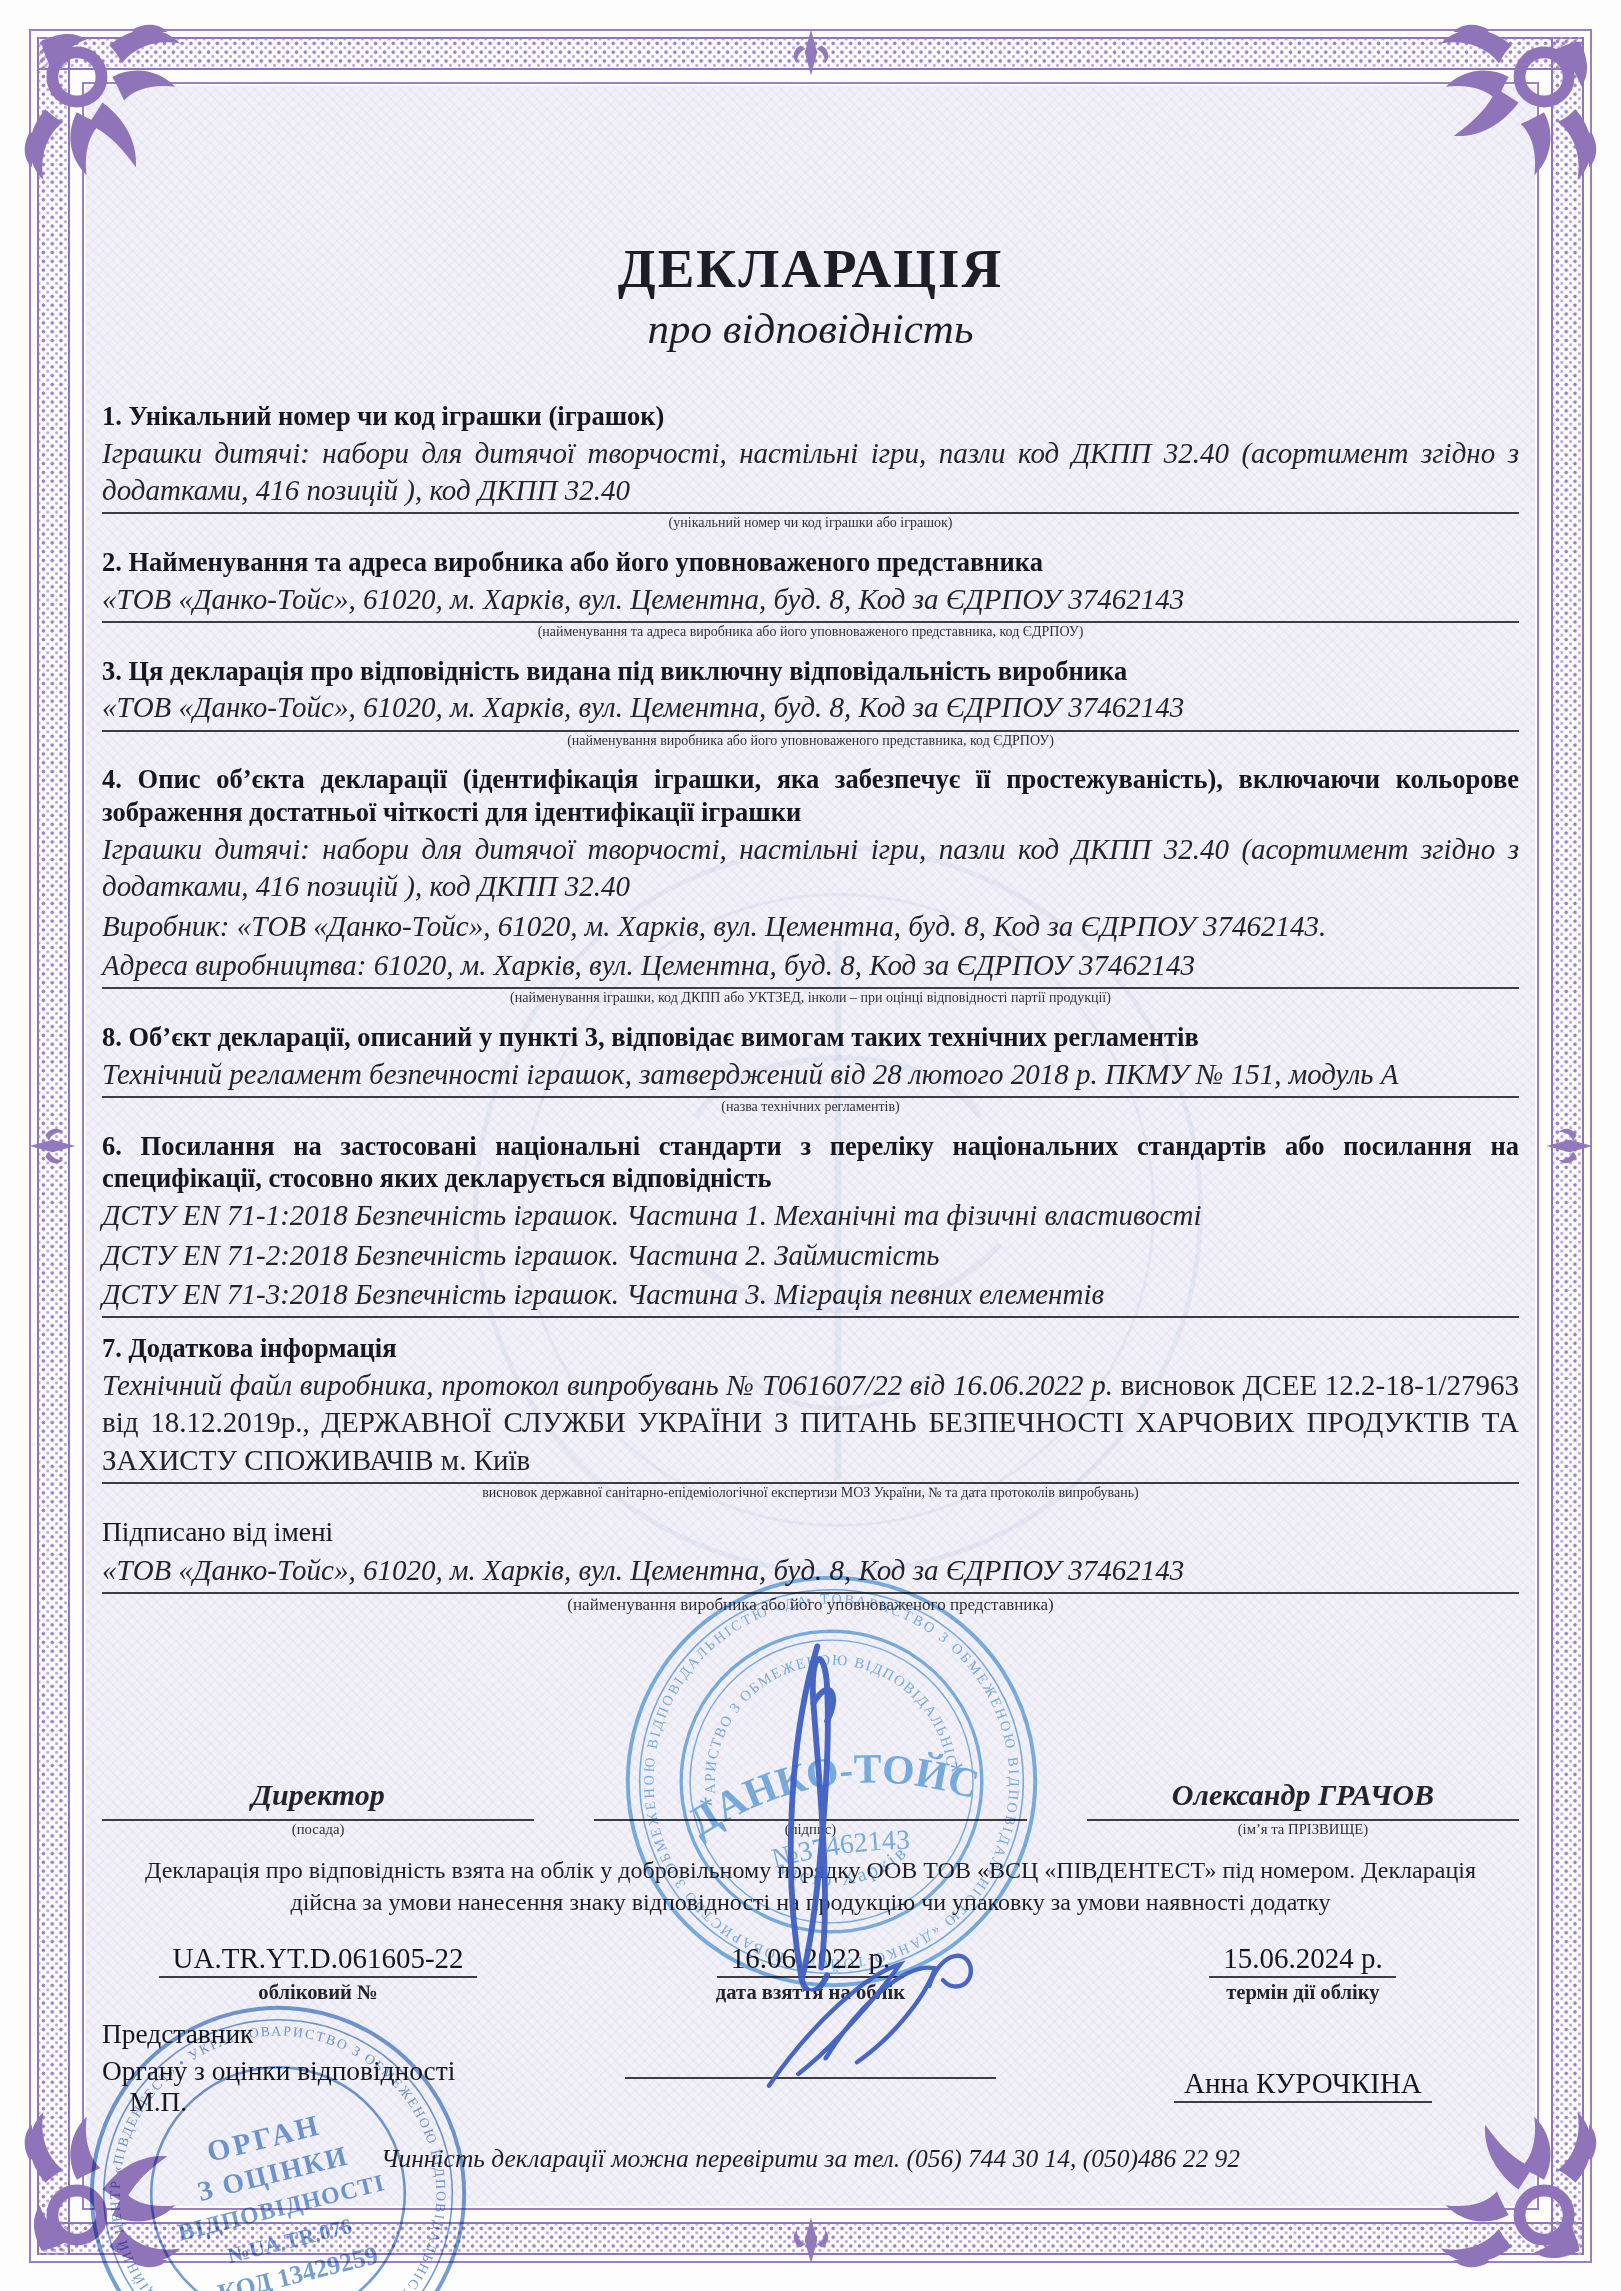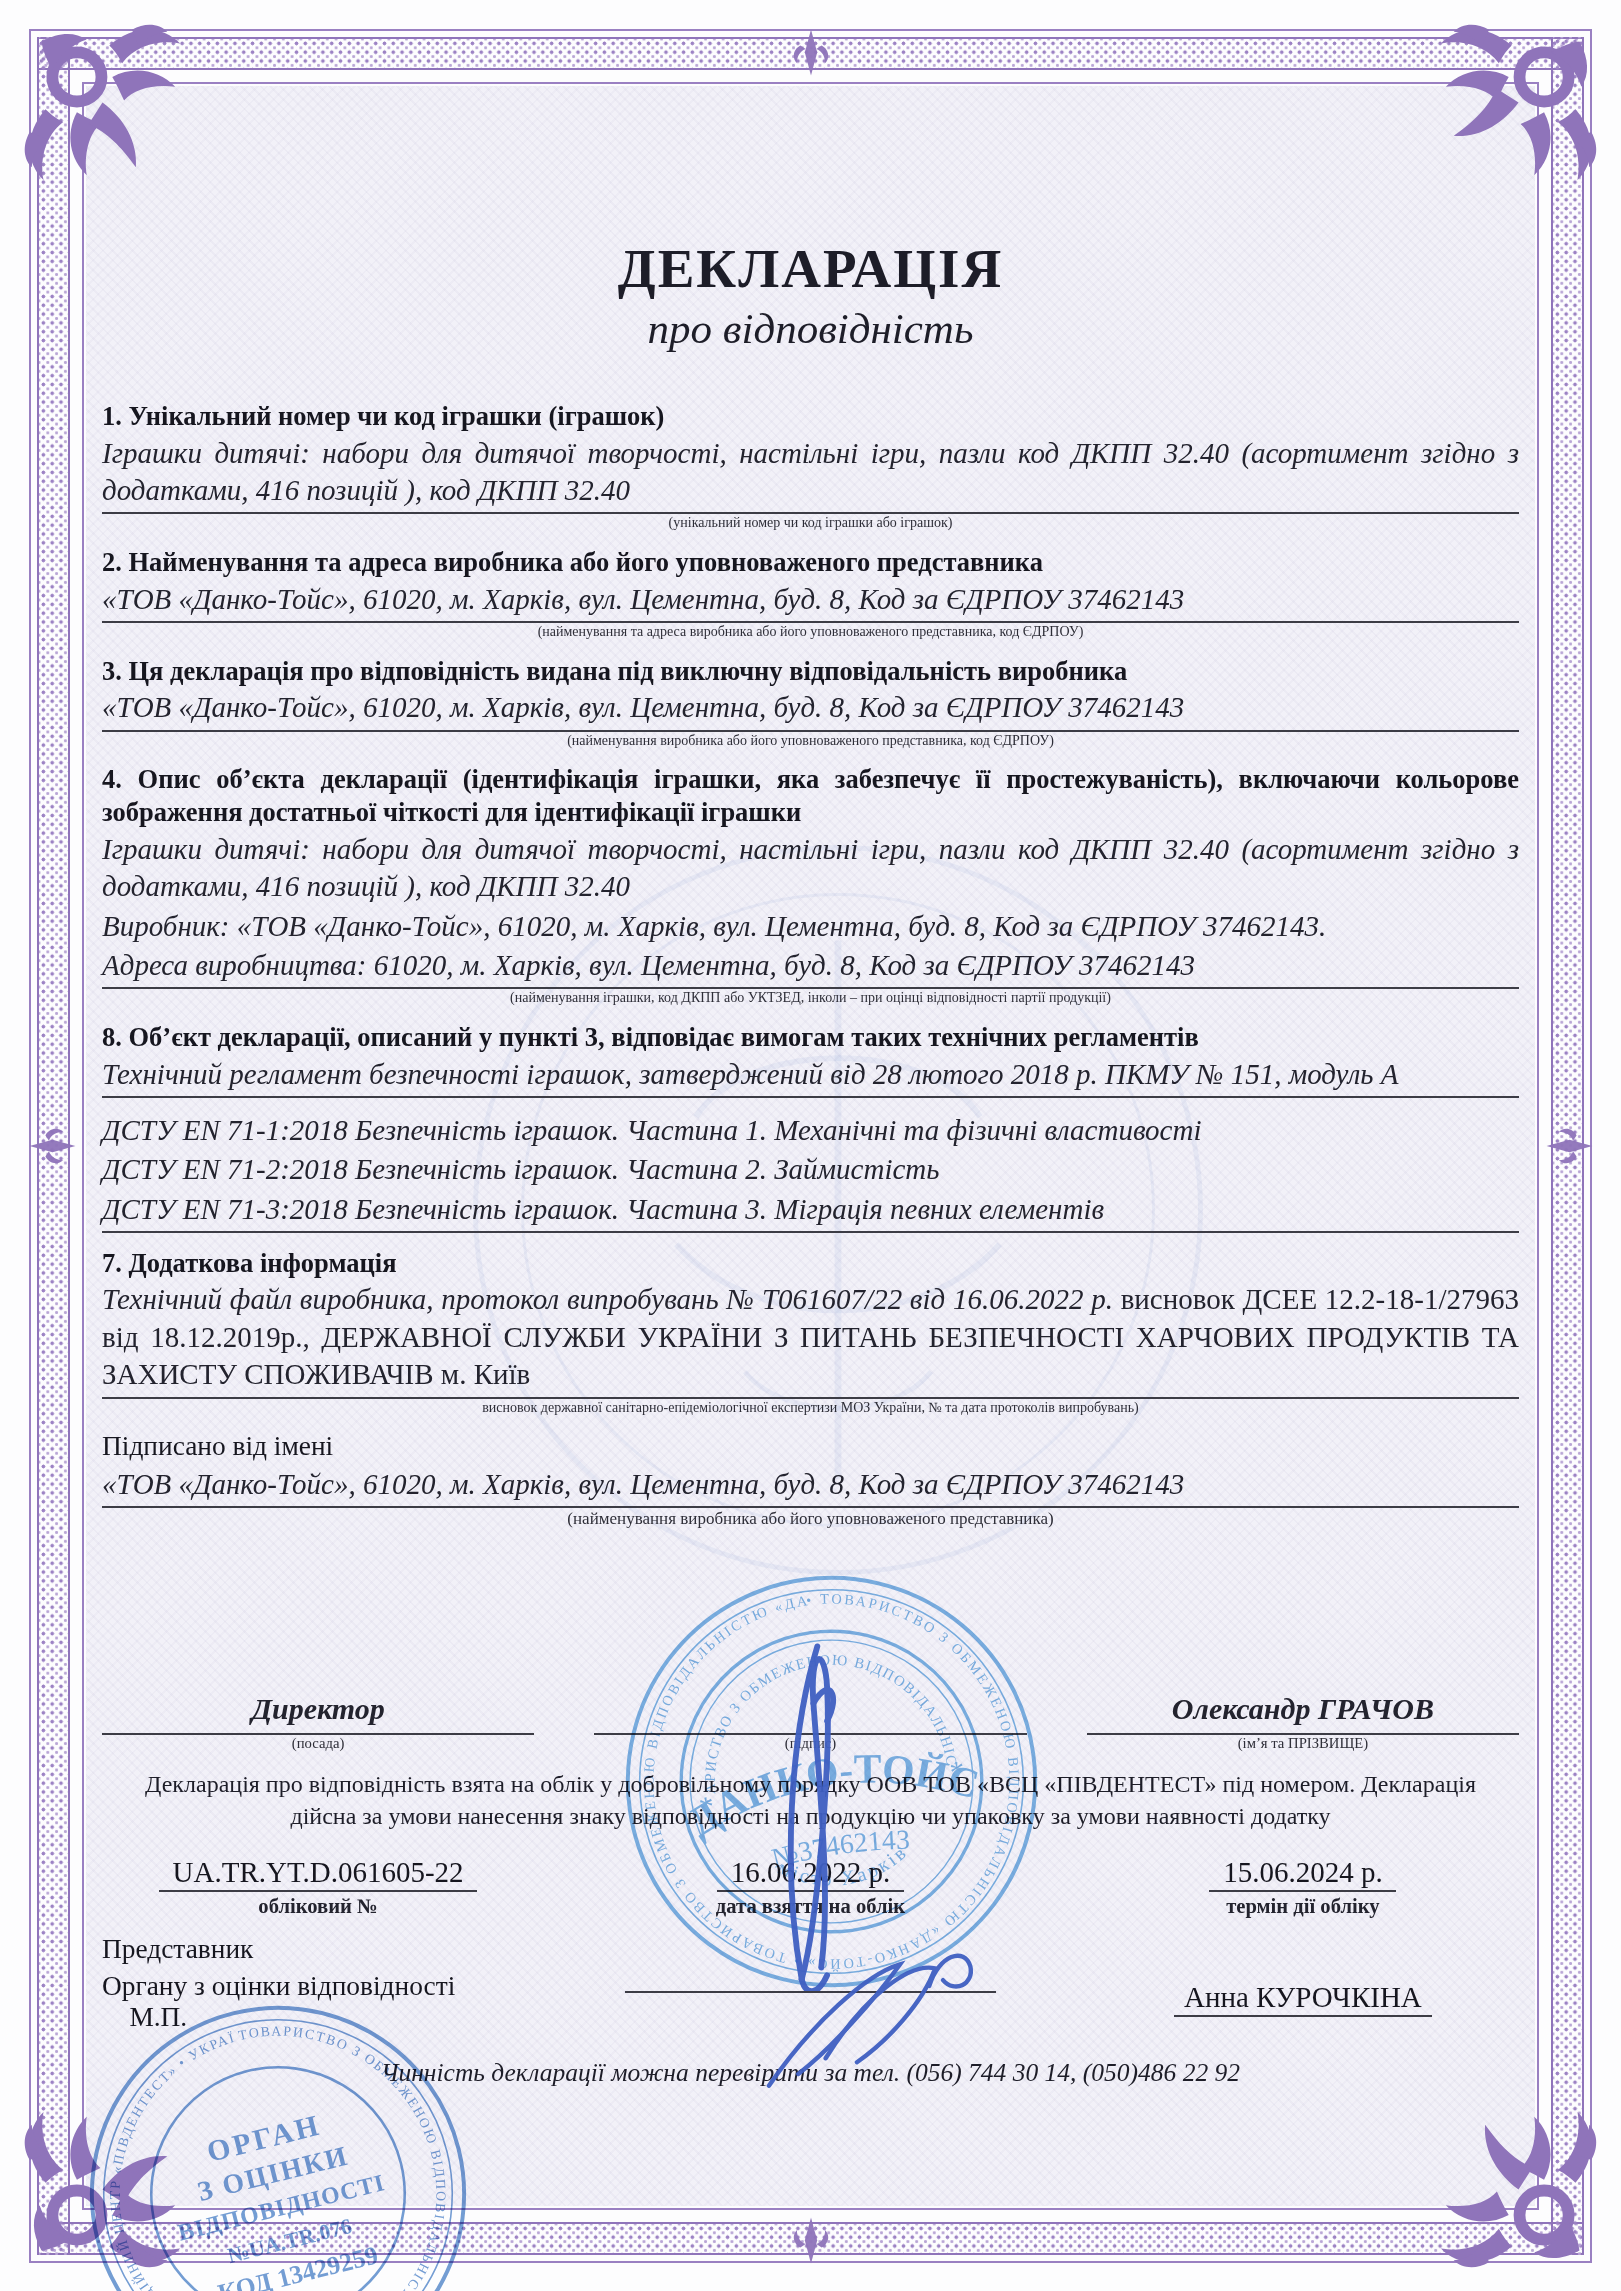--- a/index.html
+++ b/index.html
@@ -229,23 +229,25 @@
       <div class="sec-value">Виробник:  «ТОВ «Данко-Тойс», 61020,   м. Харків, вул. Цементна,  буд. 8,   Код за ЄДРПОУ 37462143.</div>
       <div class="sec-value">Адреса виробництва: 61020,   м. Харків, вул. Цементна,  буд. 8,   Код за ЄДРПОУ 37462143</div>
       <div class="sec-rule"></div>
       <div class="sec-caption">(найменування іграшки, код ДКПП або УКТЗЕД, інколи – при оцінці відповідності партії продукції)</div>
     </div>
 
     <div class="section">
       <div class="sec-heading">8. Об’єкт декларації, описаний у пункті 3, відповідає вимогам таких технічних регламентів</div>
       <div class="sec-value">Технічний регламент безпечності іграшок, затверджений від 28 лютого 2018 р. ПКМУ № 151,  модуль А</div>
       <div class="sec-rule"></div>
-    </div>
-
-    <div class="section">
+      <div class="sec-caption">(назва технічних регламентів)</div>
+    </div>
+
+    <div class="section">
+      <div class="sec-heading">6. Посилання на застосовані національні стандарти з переліку національних стандартів або посилання на специфікації, стосовно яких декларується відповідність</div>
       <div class="sec-value">ДСТУ EN 71-1:2018 Безпечність іграшок. Частина 1. Механічні та фізичні властивості</div>
       <div class="sec-value">ДСТУ EN 71-2:2018 Безпечність іграшок. Частина 2. Займистість</div>
       <div class="sec-value">ДСТУ EN 71-3:2018 Безпечність іграшок. Частина 3. Міграція певних елементів</div>
       <div class="sec-rule"></div>
     </div>
 
     <div class="section">
       <div class="sec-heading">7. Додаткова інформація</div>
       <div class="sec-value"><span>Технічний файл виробника, протокол випробувань № Т061607/22 від 16.06.2022 р. </span><span class="upright">висновок ДСЕЕ 12.2-18-1/27963 від 18.12.2019р.,  ДЕРЖАВНОЇ СЛУЖБИ УКРАЇНИ З ПИТАНЬ БЕЗПЕЧНОСТІ ХАРЧОВИХ ПРОДУКТІВ ТА ЗАХИСТУ СПОЖИВАЧІВ м. Київ</span></div>
       <div class="sec-rule"></div>

